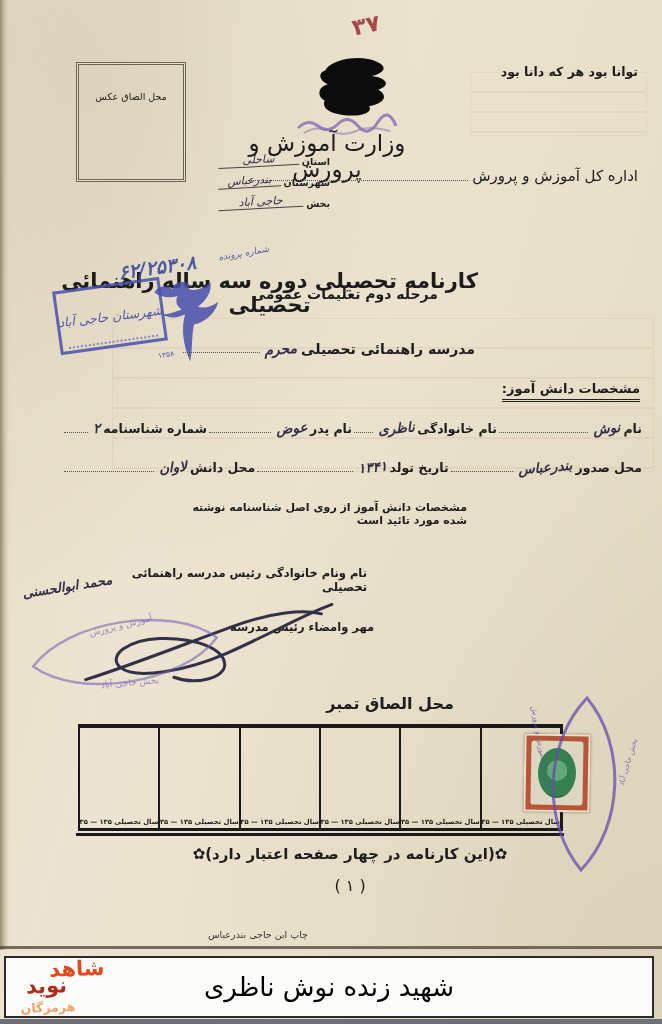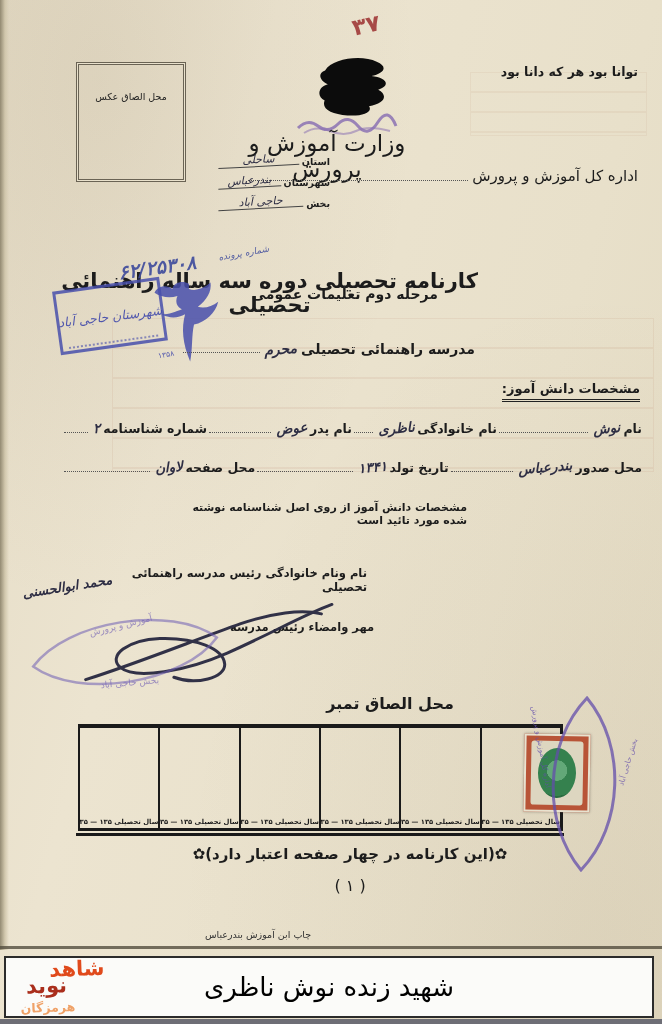--- a/index.html
+++ b/index.html
@@ -210,21 +210,21 @@
       <span class="lbl">محل صدور</span>
       <span class="hand">بندرعباس</span>
       <span class="dots"></span>
     </span>
     <span class="fg">
       <span class="lbl">تاریخ تولد</span>
       <span class="hand">۱۳۴۱</span>
       <span class="dots"></span>
     </span>
     <span class="fg">
-      <span class="lbl">محل صفحه</span>
+      <span class="lbl">محل دانش</span>
       <span class="hand">لاوان</span>
       <span class="dots"></span>
     </span>
   </div>
 
   <div class="abs confirm">مشخصات دانش آموز از روی اصل شناسنامه نوشته شده مورد تائید است</div>
 
   <div class="abs principal-row">
     <span>نام ونام خانوادگی رئیس مدرسه راهنمائی تحصیلی</span>
     <span class="hand">محمد ابوالحسنی</span>
@@ -278,21 +278,21 @@
   <div class="abs lens">
     <svg width="126" height="176" viewBox="0 0 126 176">
       <path d="M63,2 C22,48 22,128 63,174 C104,128 104,48 63,2 Z" fill="none" stroke="rgba(99,77,171,.75)" stroke-width="3"></path>
     </svg>
     <span class="lt">اداره کل آموزش و پرورش</span>
     <span class="lt2">بخش حاجی آباد</span>
   </div>
 
   <div class="abs validity">✿(این کارنامه در چهار صفحه اعتبار دارد)✿</div>
   <div class="abs pageno">( ۱ )</div>
-  <div class="abs printer">چاپ ابن آموزش بندرعباس</div>
+  <div class="abs printer">چاپ ابن حاجی بندرعباس</div>
 
   <div class="abs scanline"></div>
 
   <div class="abs banner">
     <div class="logo">
       <span class="w1">شاهد</span>
       <span class="w2">نوید</span>
       <span class="w3">هرمزگان</span>
     </div>
     <span class="name">شهید زنده نوش ناظری</span>

